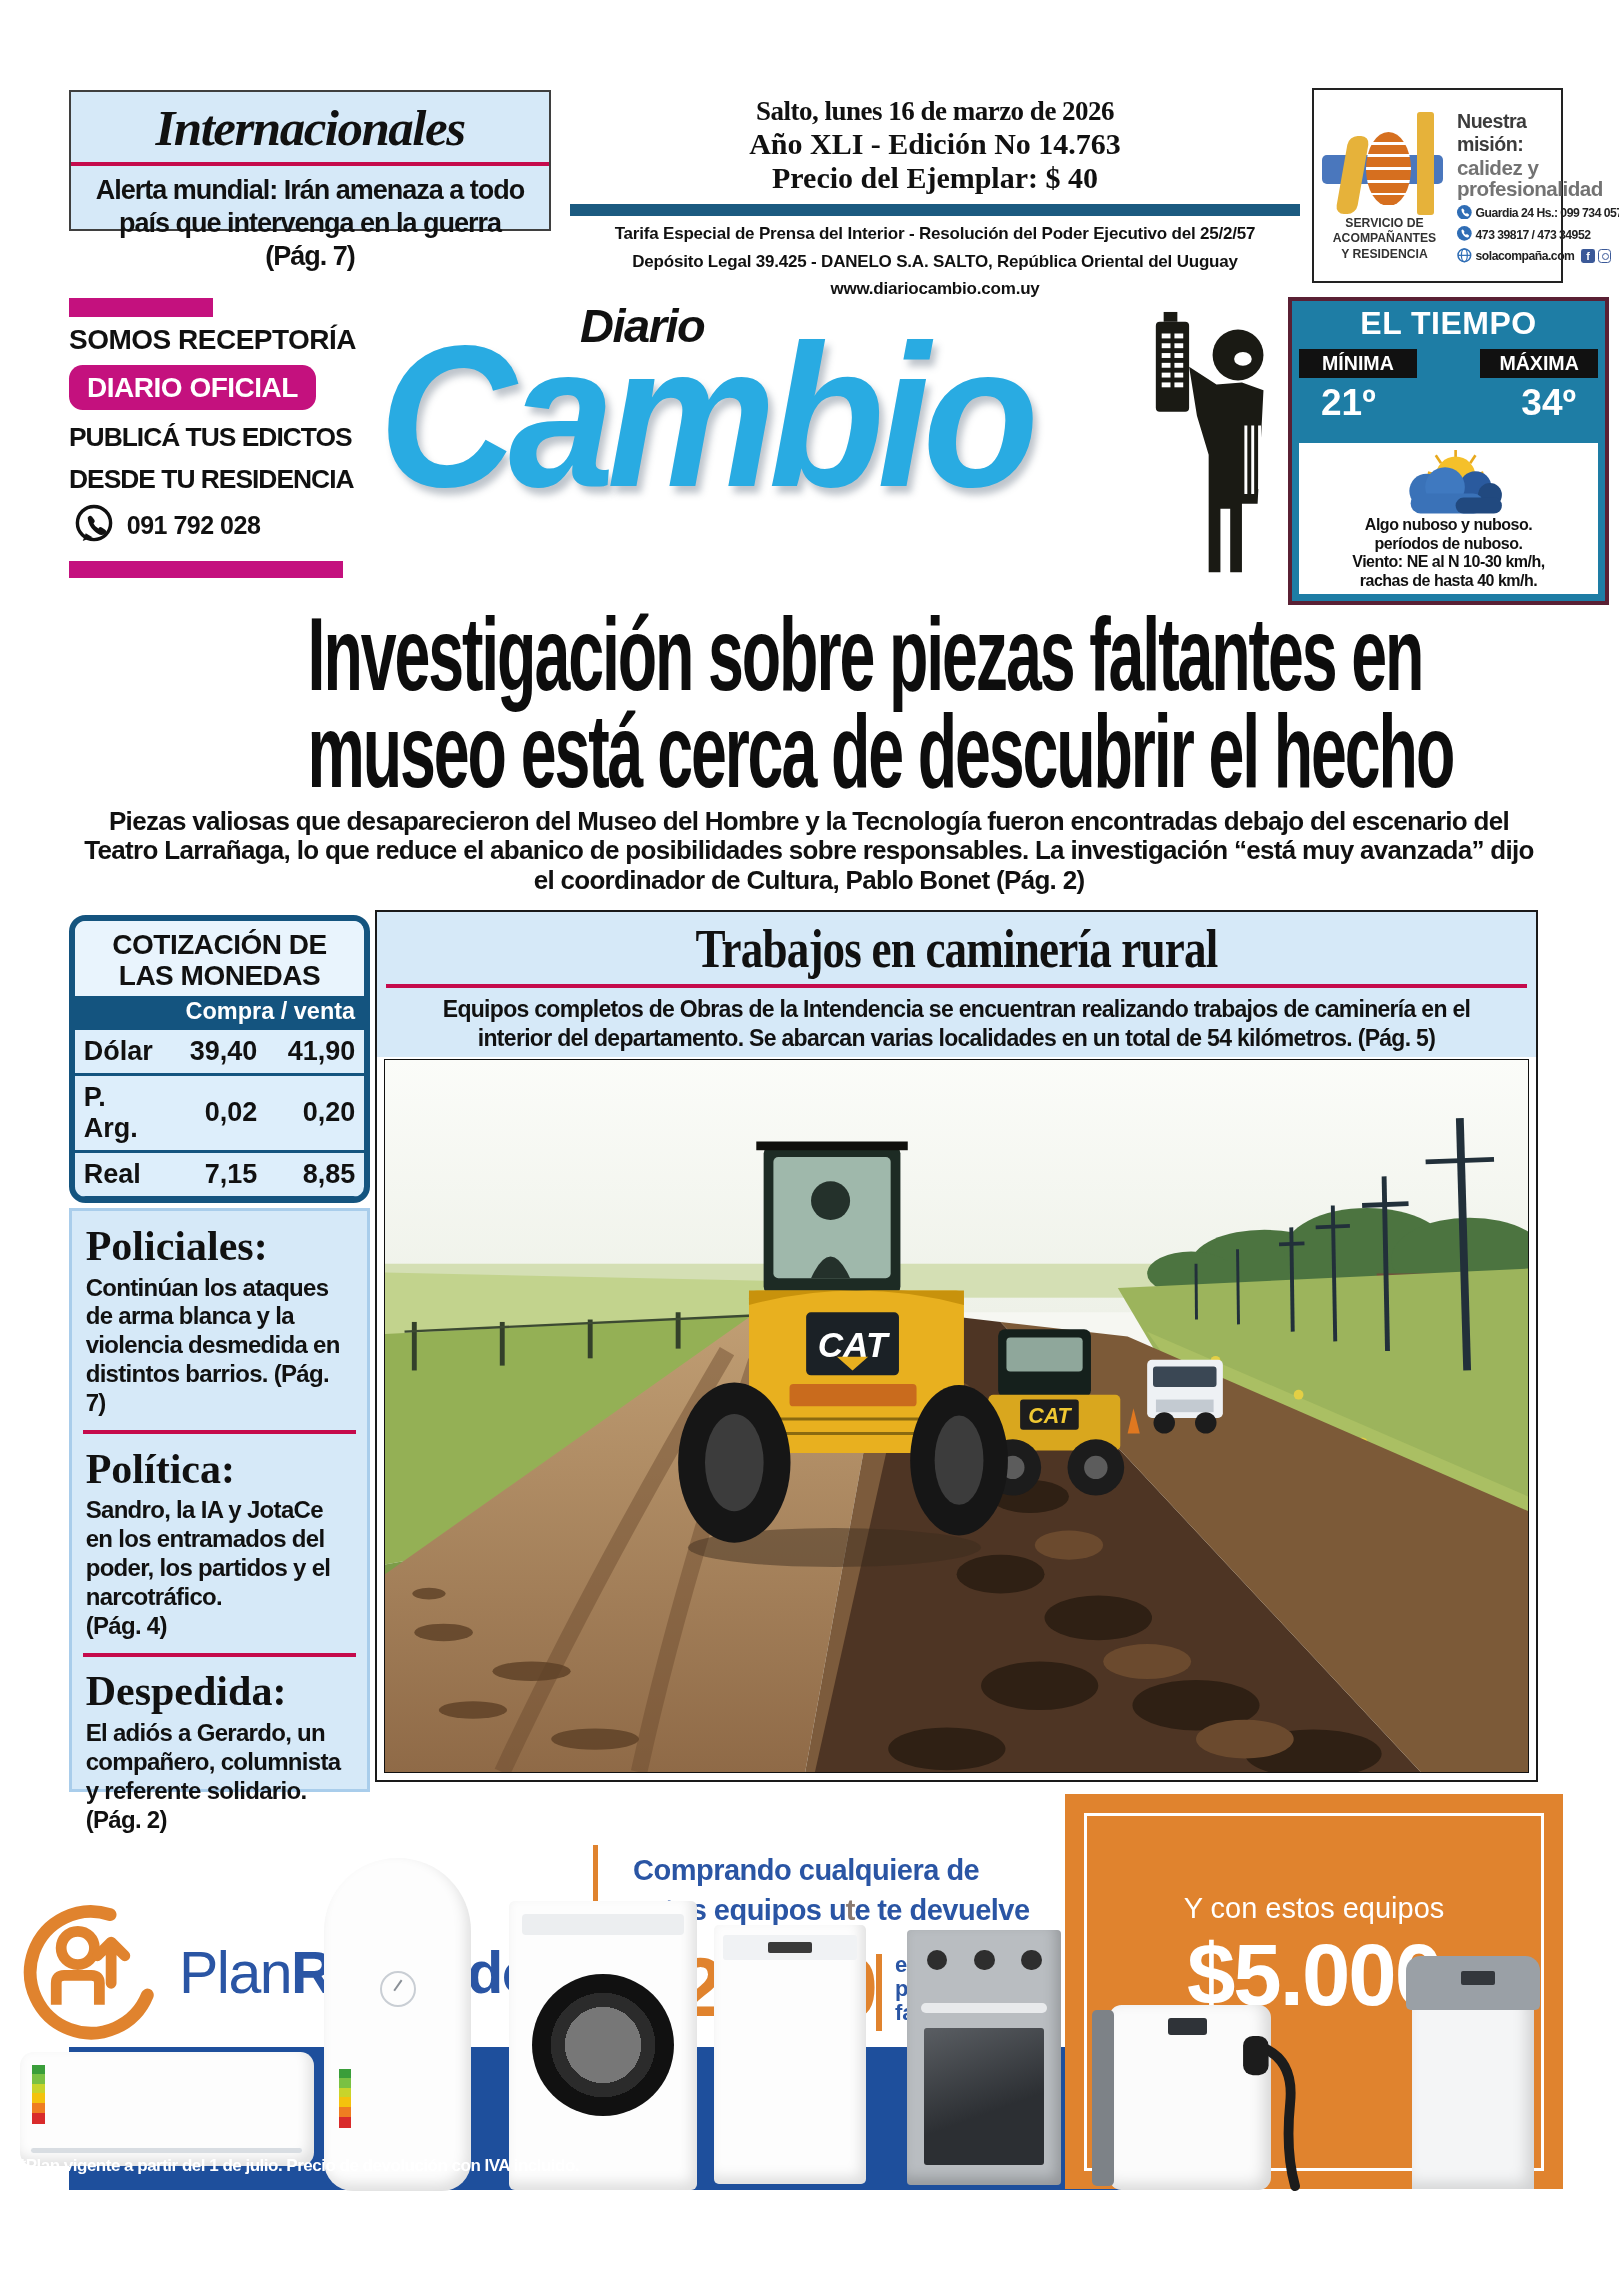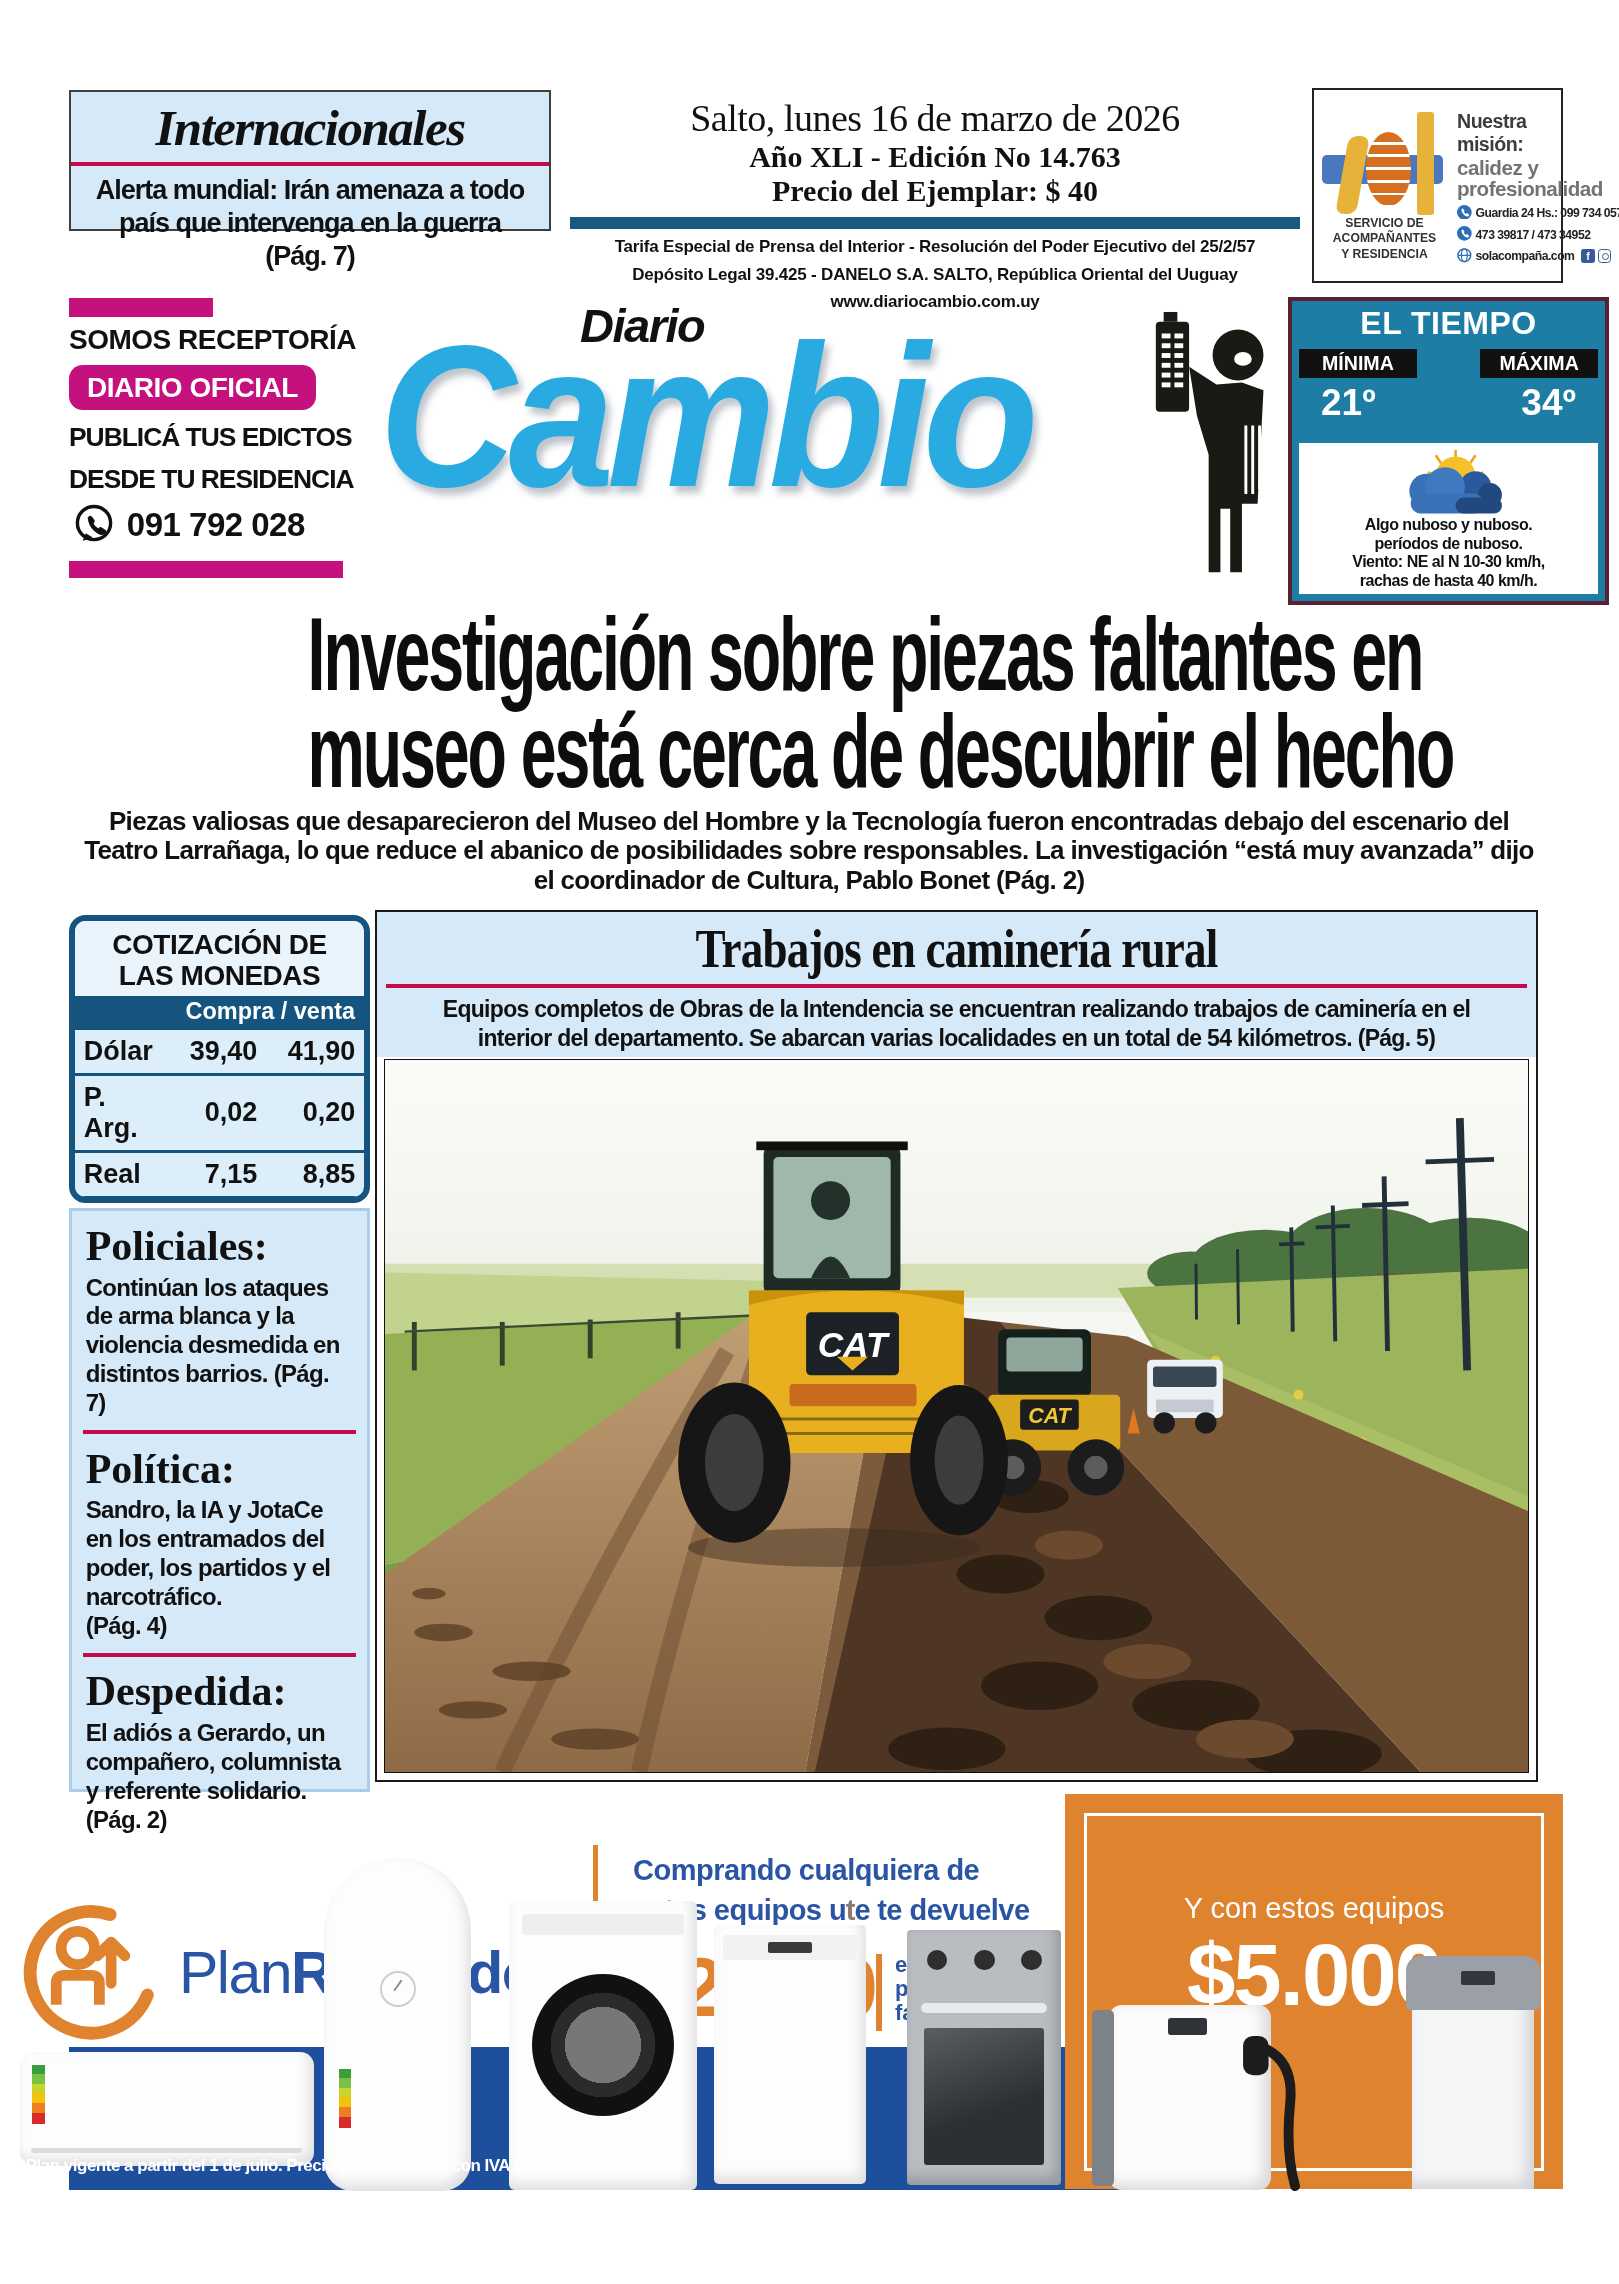--- a/index.html
+++ b/index.html
@@ -9,21 +9,21 @@
   .serif{font-family:"Liberation Serif","DejaVu Serif",serif;}
   .pre{white-space:pre-line;}
 
   
   .intl-box{left:69px;top:90px;width:482px;height:141px;background:#d6e9f8;border:2.9px solid #3f3f3f;box-sizing:border-box;}
   .intl-title{font-size:51px;font-weight:bold;font-style:italic;text-align:center;margin-top:6.9px;letter-spacing:-1.5px;}
   .intl-rule{height:4.4px;background:#c50a4c;margin-top:4.9px;}
   .intl-headline{font-size:27px;font-weight:bold;text-align:center;line-height:1.22;margin-top:7.8px;letter-spacing:-1px;}
 
   .edition{left:570px;top:96px;width:730px;text-align:center;}
-  .ed1{font-size:38px;font-weight:normal;letter-spacing:-0.5px;}
+  .ed1{font-size:27px;font-weight:bold;letter-spacing:-0.5px;}
   .ed2,.ed3{font-size:30px;font-weight:bold;margin-top:0;}
   .ed-bar{height:12.2px;background:#1b5a80;margin-top:8.8px;}
   .ed-small{font-size:17px;font-weight:bold;margin-top:7.8px;letter-spacing:-0.2px;}
 
   .sol-box{left:1312px;top:88px;width:251px;height:195px;background:#fff;border:2.4px solid #222;box-sizing:border-box;}
   .sol-logo{left:4.9px;top:13.7px;width:130px;height:110px;}
   .sol-bar-blue{left:2.9px;top:51px;width:121px;height:29px;background:#4a77bd;border-radius:4.9px;}
   .sol-s{left:23.5px;top:32px;width:20.6px;height:78px;background:#e6b23a;border-radius:8.8px;transform:skewX(-10deg);}
   .sol-sun{left:47px;top:28px;width:45px;height:74px;border-radius:50%;background:#d66f1f;
            background-image:repeating-linear-gradient(to bottom,transparent 0 9.8px,#fff 9.8px 12.7px);}
@@ -41,21 +41,21 @@
   .ig:after{content:"";position:absolute;left:2.9px;top:2.9px;width:4.9px;height:4.9px;border:1.5px solid #3b5998;border-radius:50%;}
 
   
   .m-bar1{left:69px;top:298px;width:144px;height:18.6px;background:#c4117e;}
   .m-recept{left:69px;top:324px;font-size:28px;font-weight:bold;letter-spacing:-0.5px;}
   .m-badge{left:69px;top:365px;width:247px;height:45px;background:#c4117e;border-radius:13.7px;color:#fff;
            font-size:28px;font-weight:bold;display:flex;align-items:center;justify-content:center;letter-spacing:-0.5px;}
   .m-edictos{left:69px;top:422px;font-size:26.4px;font-weight:bold;letter-spacing:-1px;}
   .m-escritorio{left:69px;top:464px;font-size:26.4px;font-weight:bold;letter-spacing:-1px;}
   .m-phone-row{left:73px;top:503px;display:flex;align-items:center;gap:11.8px;}
-  .m-phone{font-size:33px;font-weight:bold;letter-spacing:-0.5px;}
+  .m-phone{font-size:25px;font-weight:bold;letter-spacing:-0.5px;}
   .m-bar2{left:69px;top:561px;width:274px;height:16.6px;background:#c4117e;}
 
   .logo-diario{left:580px;top:298px;font-size:47px;font-weight:bold;font-style:italic;letter-spacing:-1.5px;}
   .logo-cambio{left:379px;top:318px;font-size:202px;line-height:0.98;font-weight:bold;font-style:italic;color:#29abe2;
                letter-spacing:-7.8px;transform:scaleX(.94);transform-origin:left top;
                text-shadow:4.9px 6.9px 7.8px rgba(110,125,140,.45);}
 
   .weather{left:1288px;top:297px;width:321px;height:308px;background:#1e7da5;border:4.4px solid #5a2034;box-sizing:border-box;}
   .w-title{text-align:center;color:#fff;font-size:32px;font-weight:bold;margin-top:3.9px;letter-spacing:0.5px;}
   .w-labels{display:flex;justify-content:space-between;padding:0 6.9px;margin-top:6.9px;}

